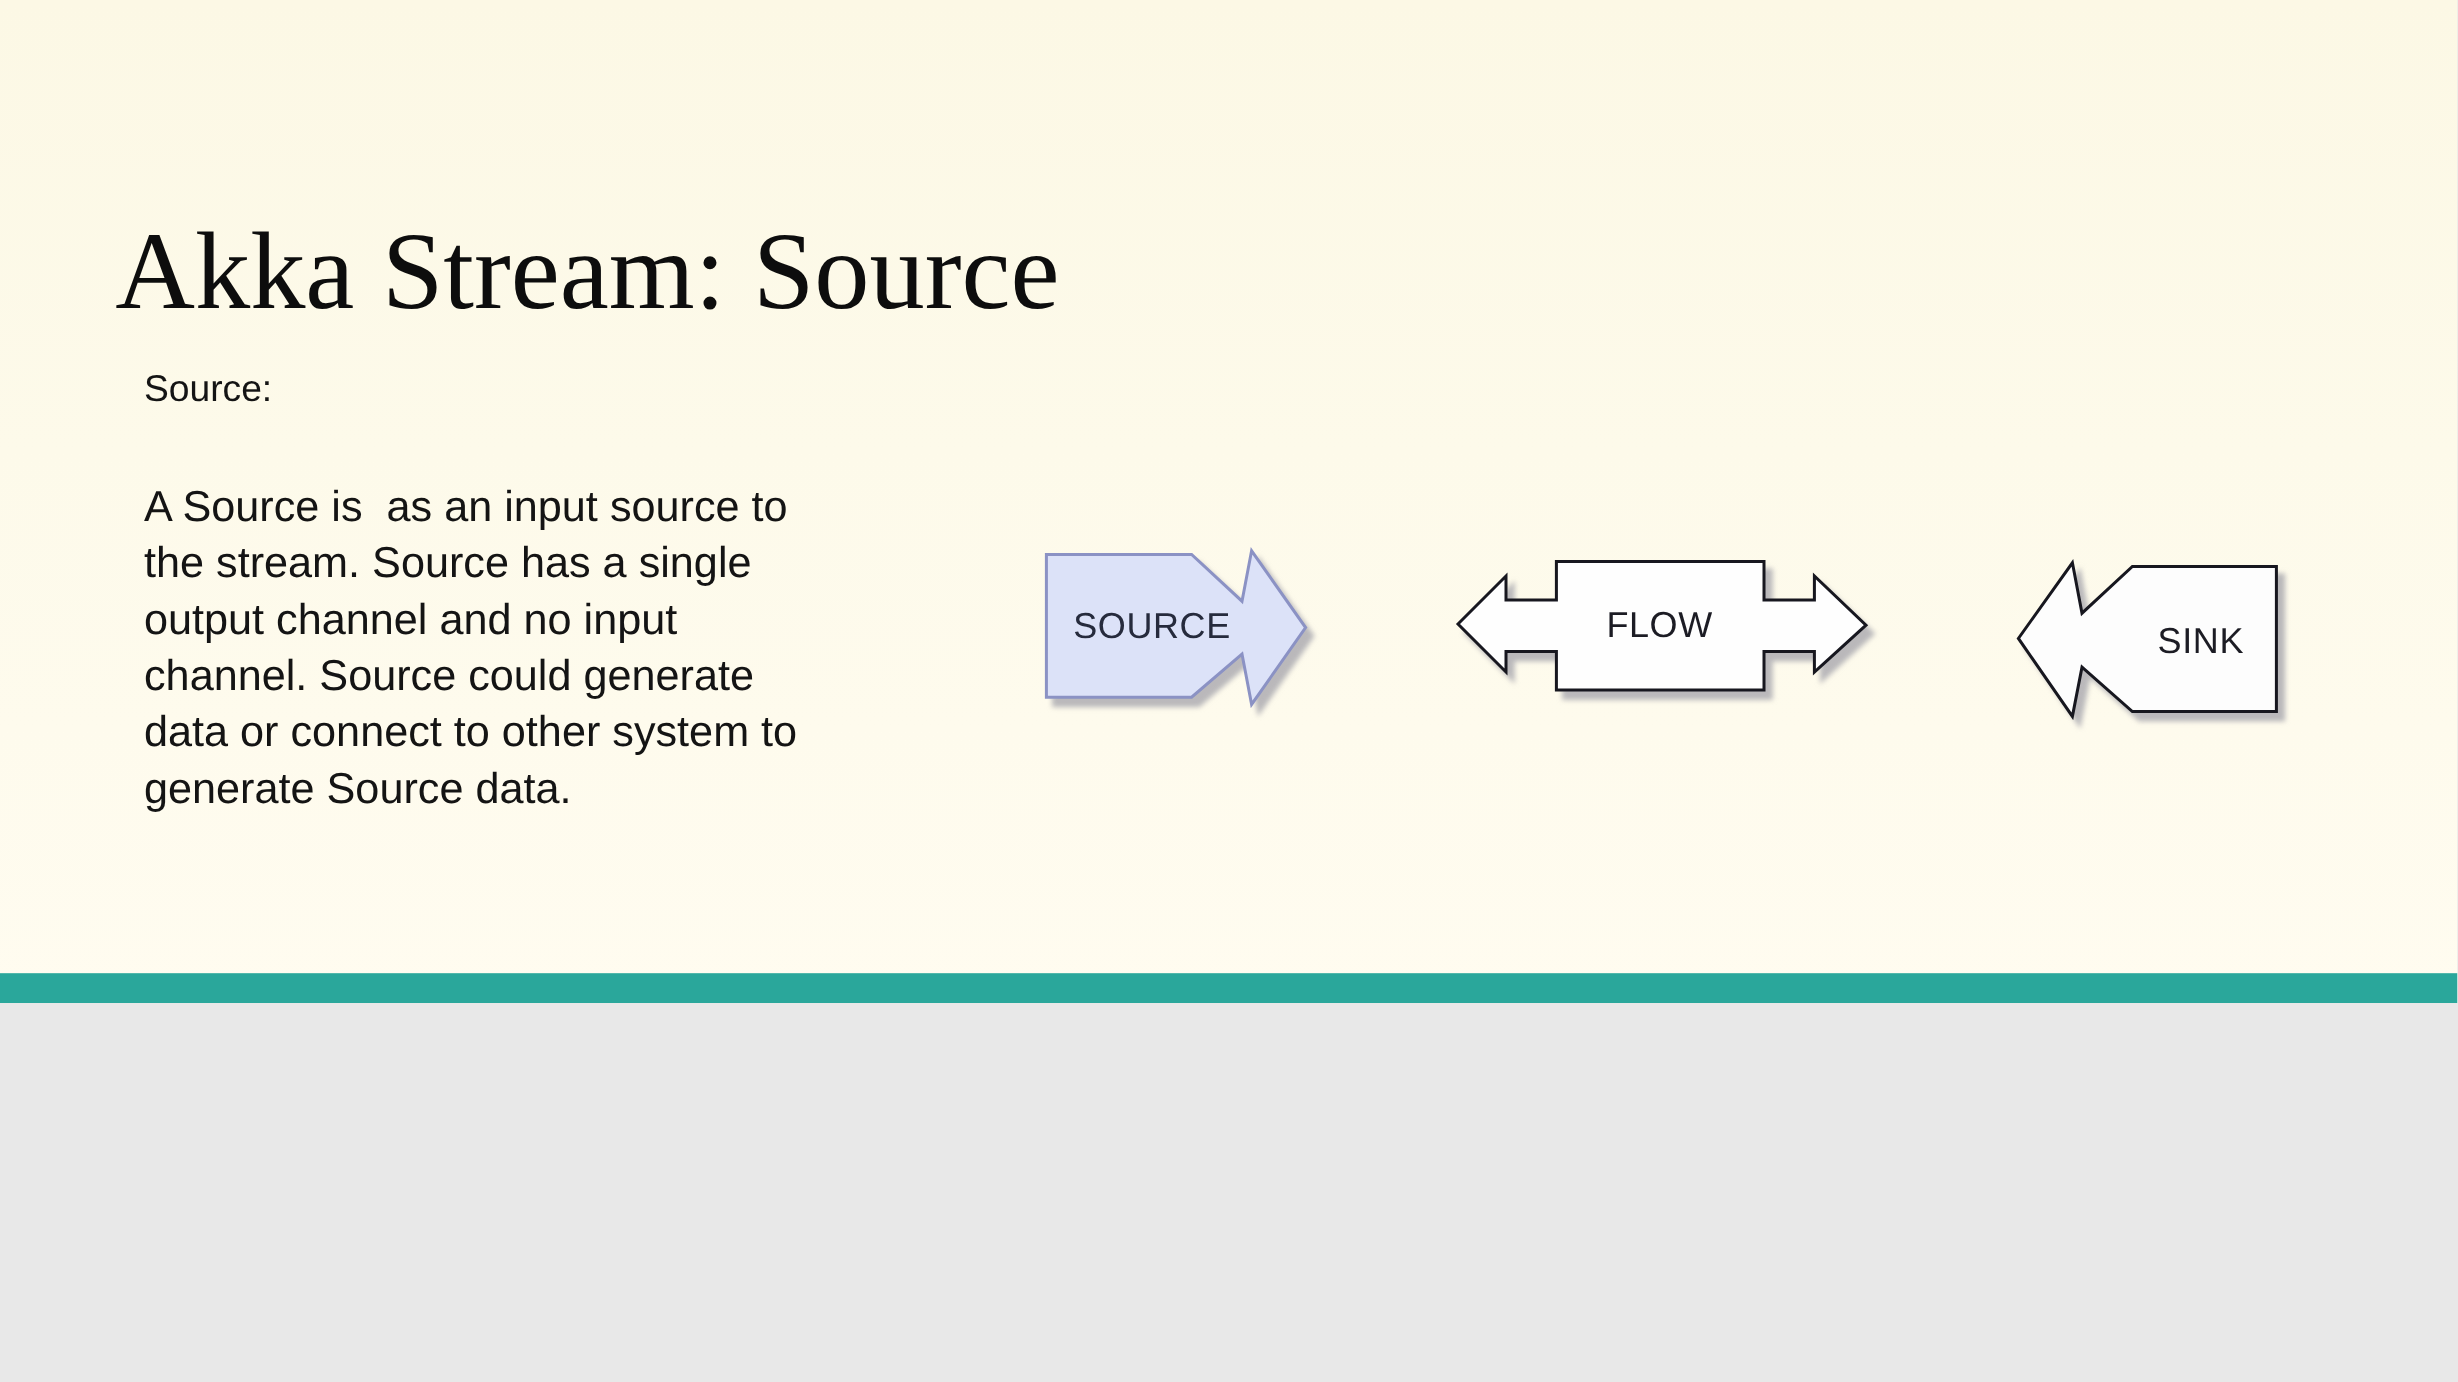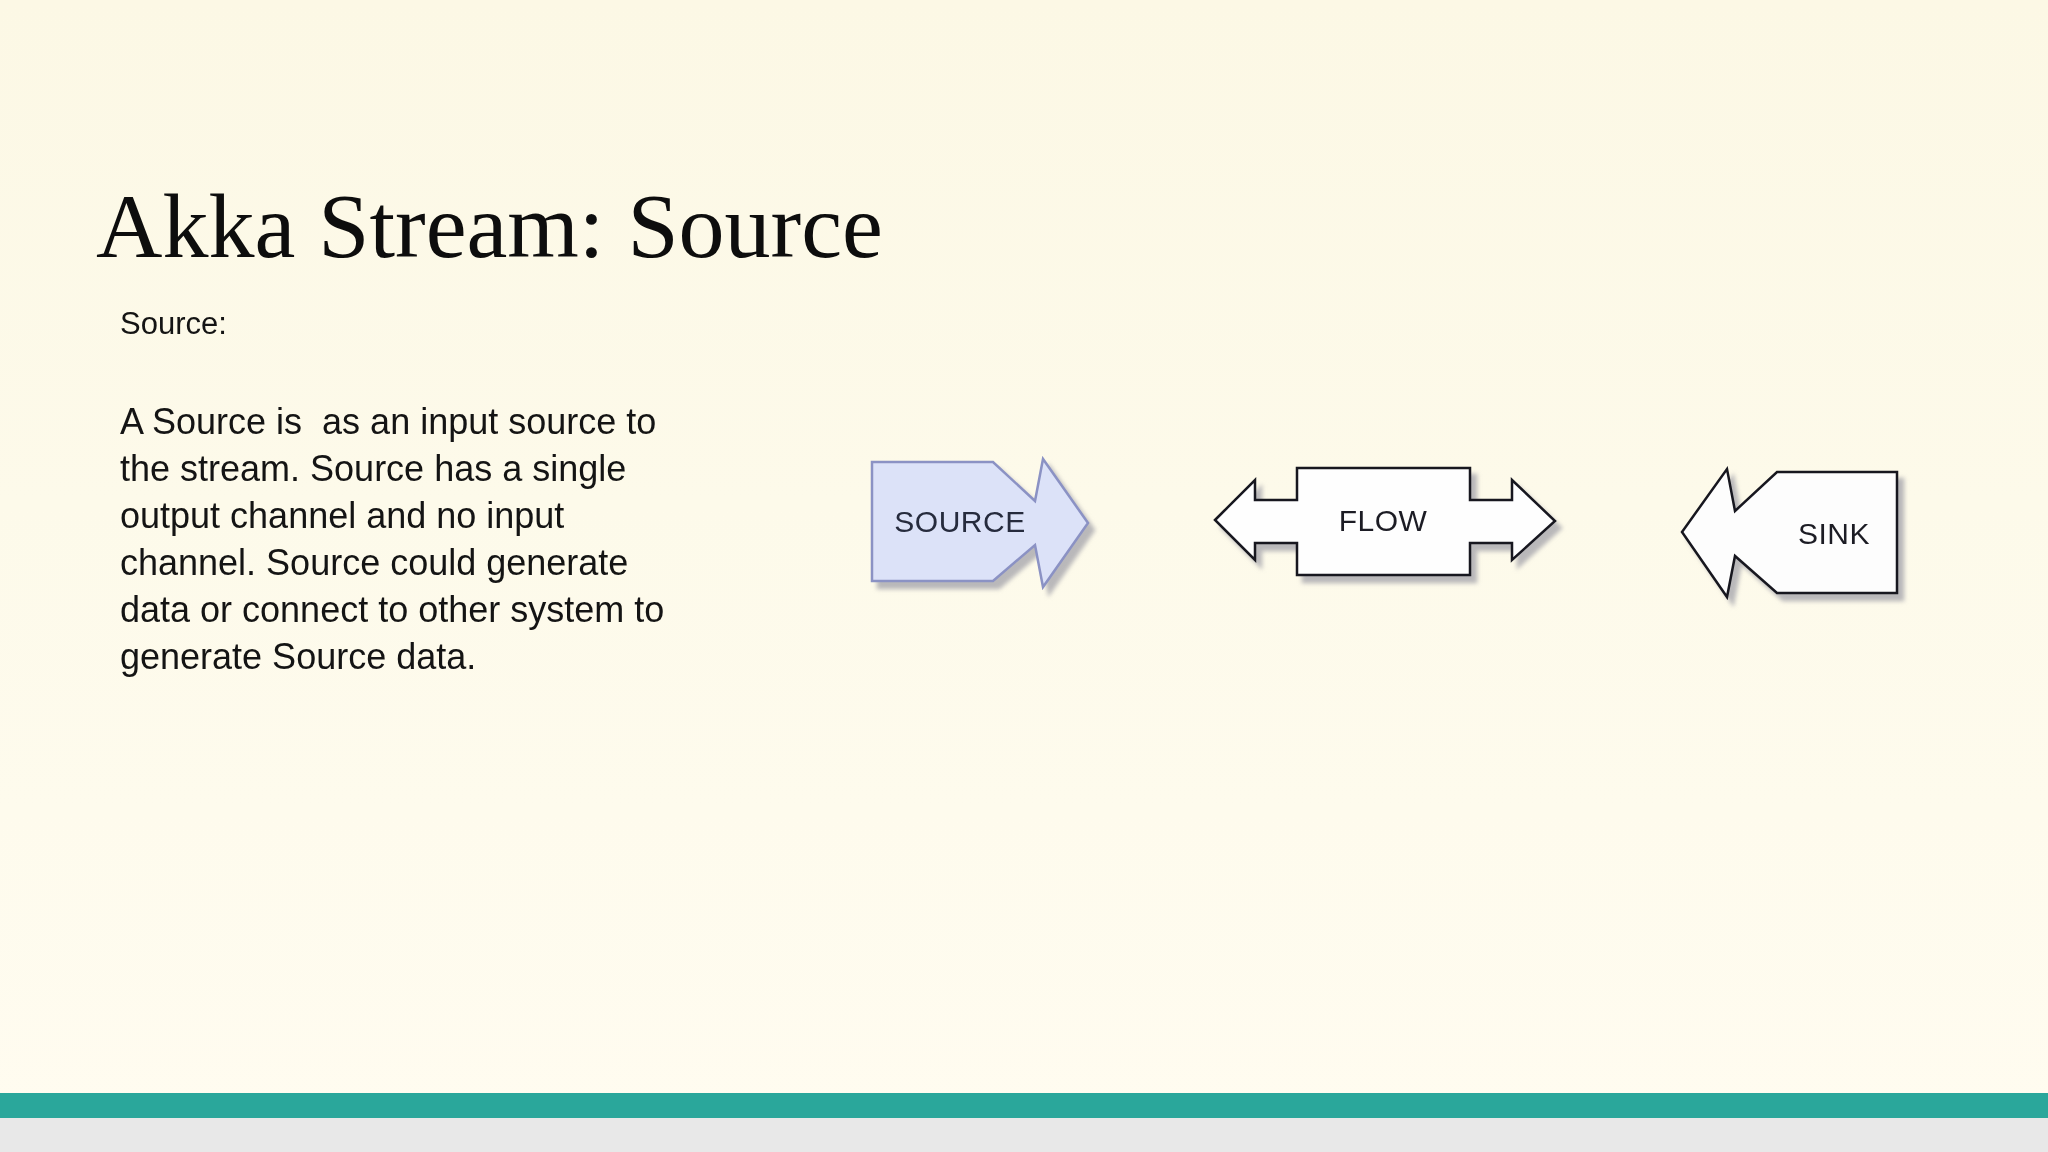--- a/index.html
+++ b/index.html
@@ -3,21 +3,21 @@
 <meta charset="utf-8">
 <style>
   html, body {
     margin: 0;
     padding: 0;
     background: #e8e8e8;
   }
   #slide {
     position: relative;
     width: 2048px;
-    height: 1118px;
+    height: 836px;
     overflow: hidden;
     background: linear-gradient(180deg, #fcf8e5 0%, #fdfaea 45%, #fffcf0 100%);
     font-family: "Liberation Sans", sans-serif;
     text-decoration: underline;
   }
   .slide-title {
     position: absolute;
     left: 96px;
     top: 118px;
     font-family: "Liberation Serif", serif;

